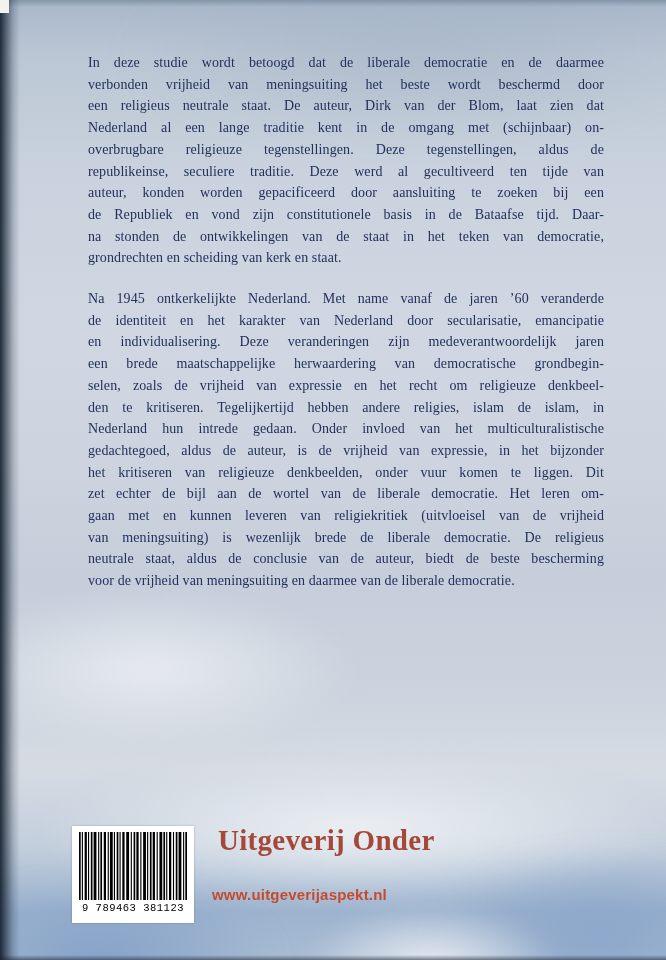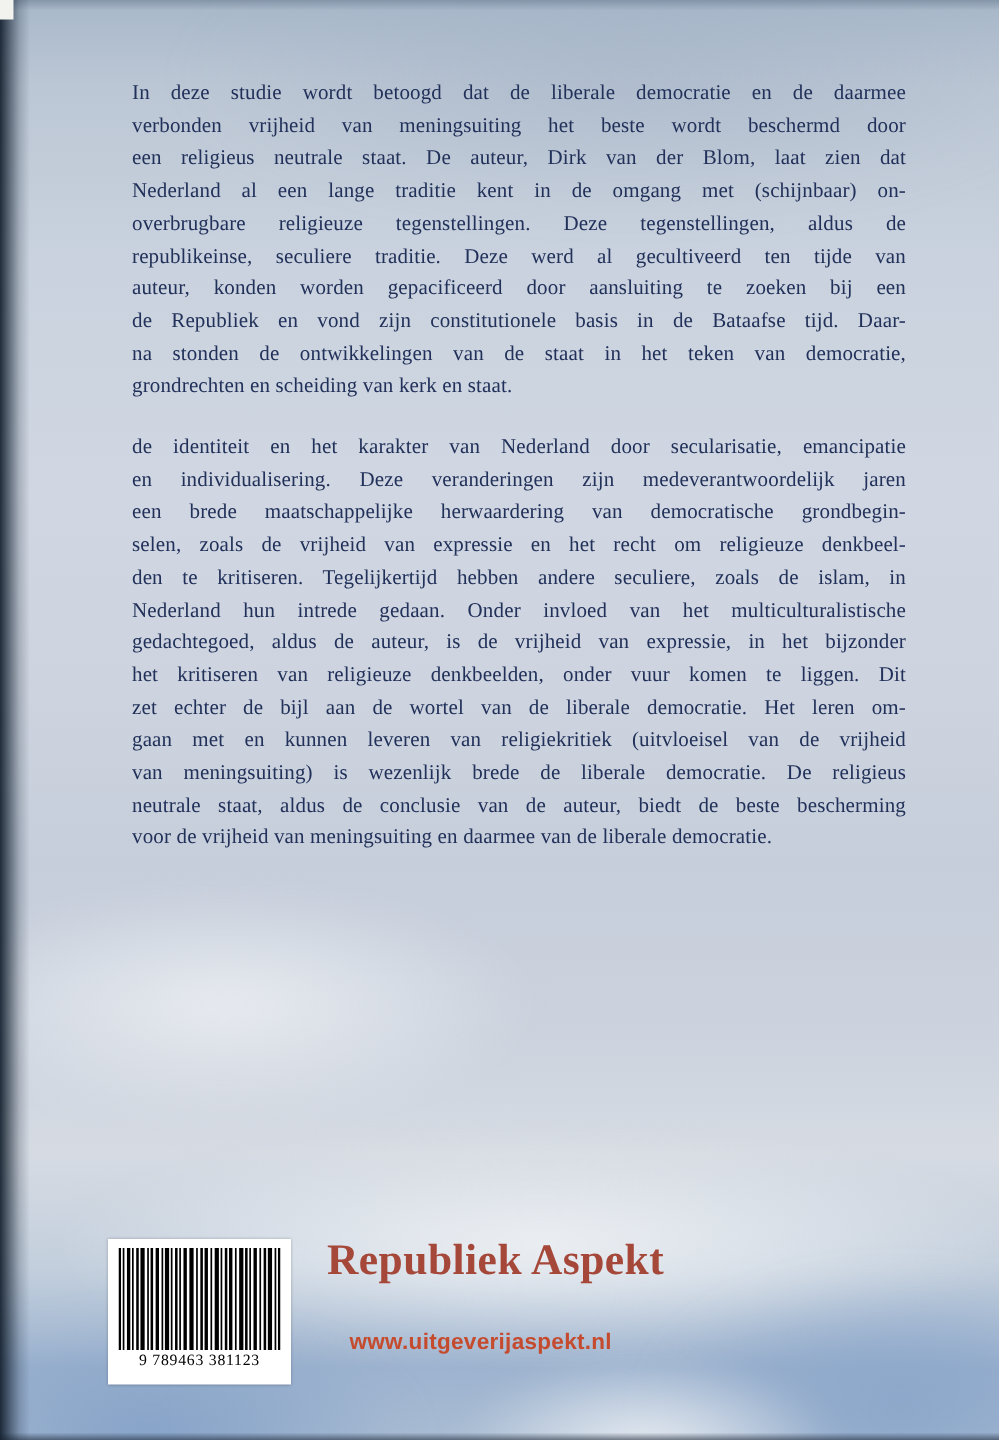--- a/index.html
+++ b/index.html
@@ -84,36 +84,36 @@
   
   .barcode {
     position: absolute; left: 72px; top: 826px; width: 122px; height: 97px;
     background: #ffffff; z-index: 7;
     display: flex; flex-direction: column; align-items: center;
     padding: 6px 7px 3px 7px;
     box-shadow: 0 0 2px rgba(0,0,0,0.25);
   }
   .bars { width: 100%; height: 68px; display: block; }
   .barcode-number {
-    font-family: Liberation Serif, serif;
+    font-family: Liberation Mono, monospace;
     font-size: 10.5px; color: #000; letter-spacing: 0.5px; margin-top: 2px;
     white-space: nowrap;
   }
 
   
   .publisher-name {
     position: absolute; left: 218px; top: 824px; z-index: 7;
     font-family: "Liberation Serif", serif;
     font-weight: bold;
     font-size: 29px;
     color: #a5483a;
     letter-spacing: 0.3px;
   }
   .publisher-website {
-    position: absolute; left: 233px; top: 886px; z-index: 7;
+    position: absolute; left: 212px; top: 886px; z-index: 7;
     font-family: "Liberation Sans", sans-serif;
     font-weight: bold;
     font-size: 15px;
     color: #c54b2e;
     letter-spacing: 0.2px;
   }
 </style>
 </head>
 <body>
 
@@ -137,25 +137,26 @@
       <div class="line">een religieus neutrale staat. De auteur, Dirk van der Blom, laat zien dat</div>
       <div class="line">Nederland al een lange traditie kent in de omgang met (schijnbaar) on-</div>
       <div class="line">overbrugbare religieuze tegenstellingen. Deze tegenstellingen, aldus de</div>
       <div class="line">republikeinse, seculiere traditie. Deze werd al gecultiveerd ten tijde van</div>
       <div class="line">auteur, konden worden gepacificeerd door aansluiting te zoeken bij een</div>
       <div class="line">de Republiek en vond zijn constitutionele basis in de Bataafse tijd. Daar-</div>
       <div class="line">na stonden de ontwikkelingen van de staat in het teken van democratie,</div>
       <div class="line last">grondrechten en scheiding van kerk en staat.</div>
     </div>
   <div class="para">
+      <div class="line">Na 1945 ontkerkelijkte Nederland. Met name vanaf de jaren ’60 veranderde</div>
       <div class="line">de identiteit en het karakter van Nederland door secularisatie, emancipatie</div>
       <div class="line">en individualisering. Deze veranderingen zijn medeverantwoordelijk jaren</div>
       <div class="line">een brede maatschappelijke herwaardering van democratische grondbegin-</div>
       <div class="line">selen, zoals de vrijheid van expressie en het recht om religieuze denkbeel-</div>
-      <div class="line">den te kritiseren. Tegelijkertijd hebben andere seculiere, zoals de islam, in</div>
+      <div class="line">den te kritiseren. Tegelijkertijd hebben andere religies, islam de islam, in</div>
       <div class="line">Nederland hun intrede gedaan. Onder invloed van het multiculturalistische</div>
       <div class="line">gedachtegoed, aldus de auteur, is de vrijheid van expressie, in het bijzonder</div>
       <div class="line">het kritiseren van religieuze denkbeelden, onder vuur komen te liggen. Dit</div>
       <div class="line">zet echter de bijl aan de wortel van de liberale democratie. Het leren om-</div>
       <div class="line">gaan met en kunnen leveren van religiekritiek (uitvloeisel van de vrijheid</div>
       <div class="line">van meningsuiting) is wezenlijk brede de liberale democratie. De religieus</div>
       <div class="line">neutrale staat, aldus de conclusie van de auteur, biedt de beste bescherming</div>
       <div class="line last">voor de vrijheid van meningsuiting en daarmee van de liberale democratie.</div>
     </div>
 </div>
@@ -195,14 +196,14 @@
         <rect x="83.5" y="0" width="1" height="60"></rect>
       <rect x="86" y="0" width="1.5" height="60"></rect>
         <rect x="88.5" y="0" width="2.5" height="60"></rect>
       <rect x="92.5" y="0" width="1" height="60"></rect>
         <rect x="94.5" y="0" width="1.5" height="60"></rect>
     </g>
   </svg>
   <div class="barcode-number">9 789463 381123</div>
 </div>
 
-<div class="publisher-name">Republiek Aspekt</div>
+<div class="publisher-name">Uitgeverij Onder</div>
 <div class="publisher-website">www.uitgeverijaspekt.nl</div>
 
 </body></html>

